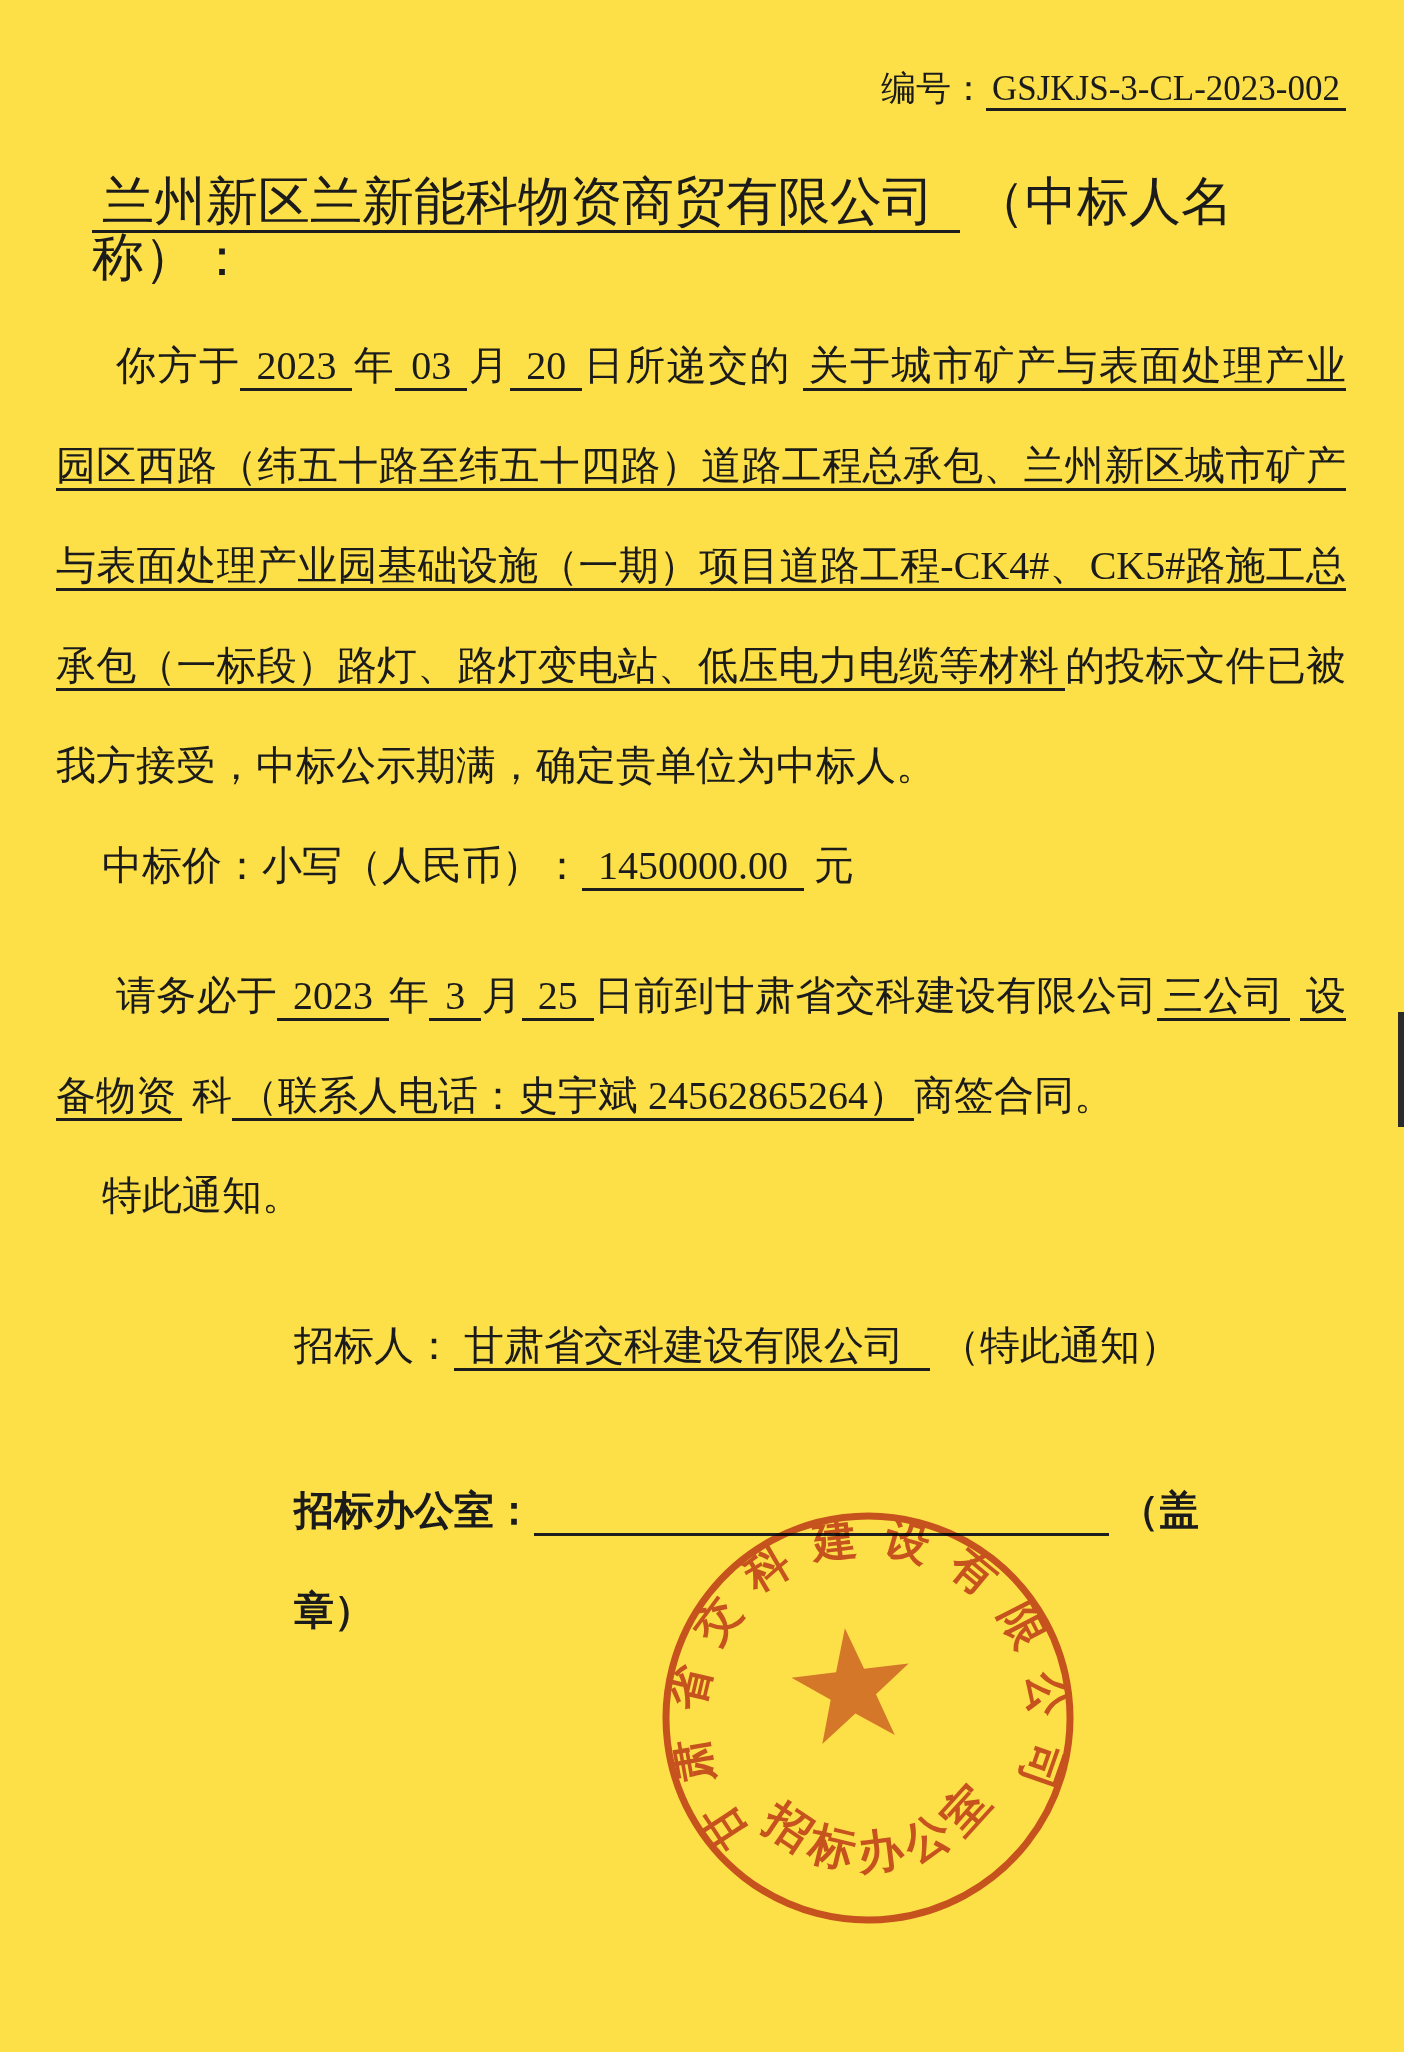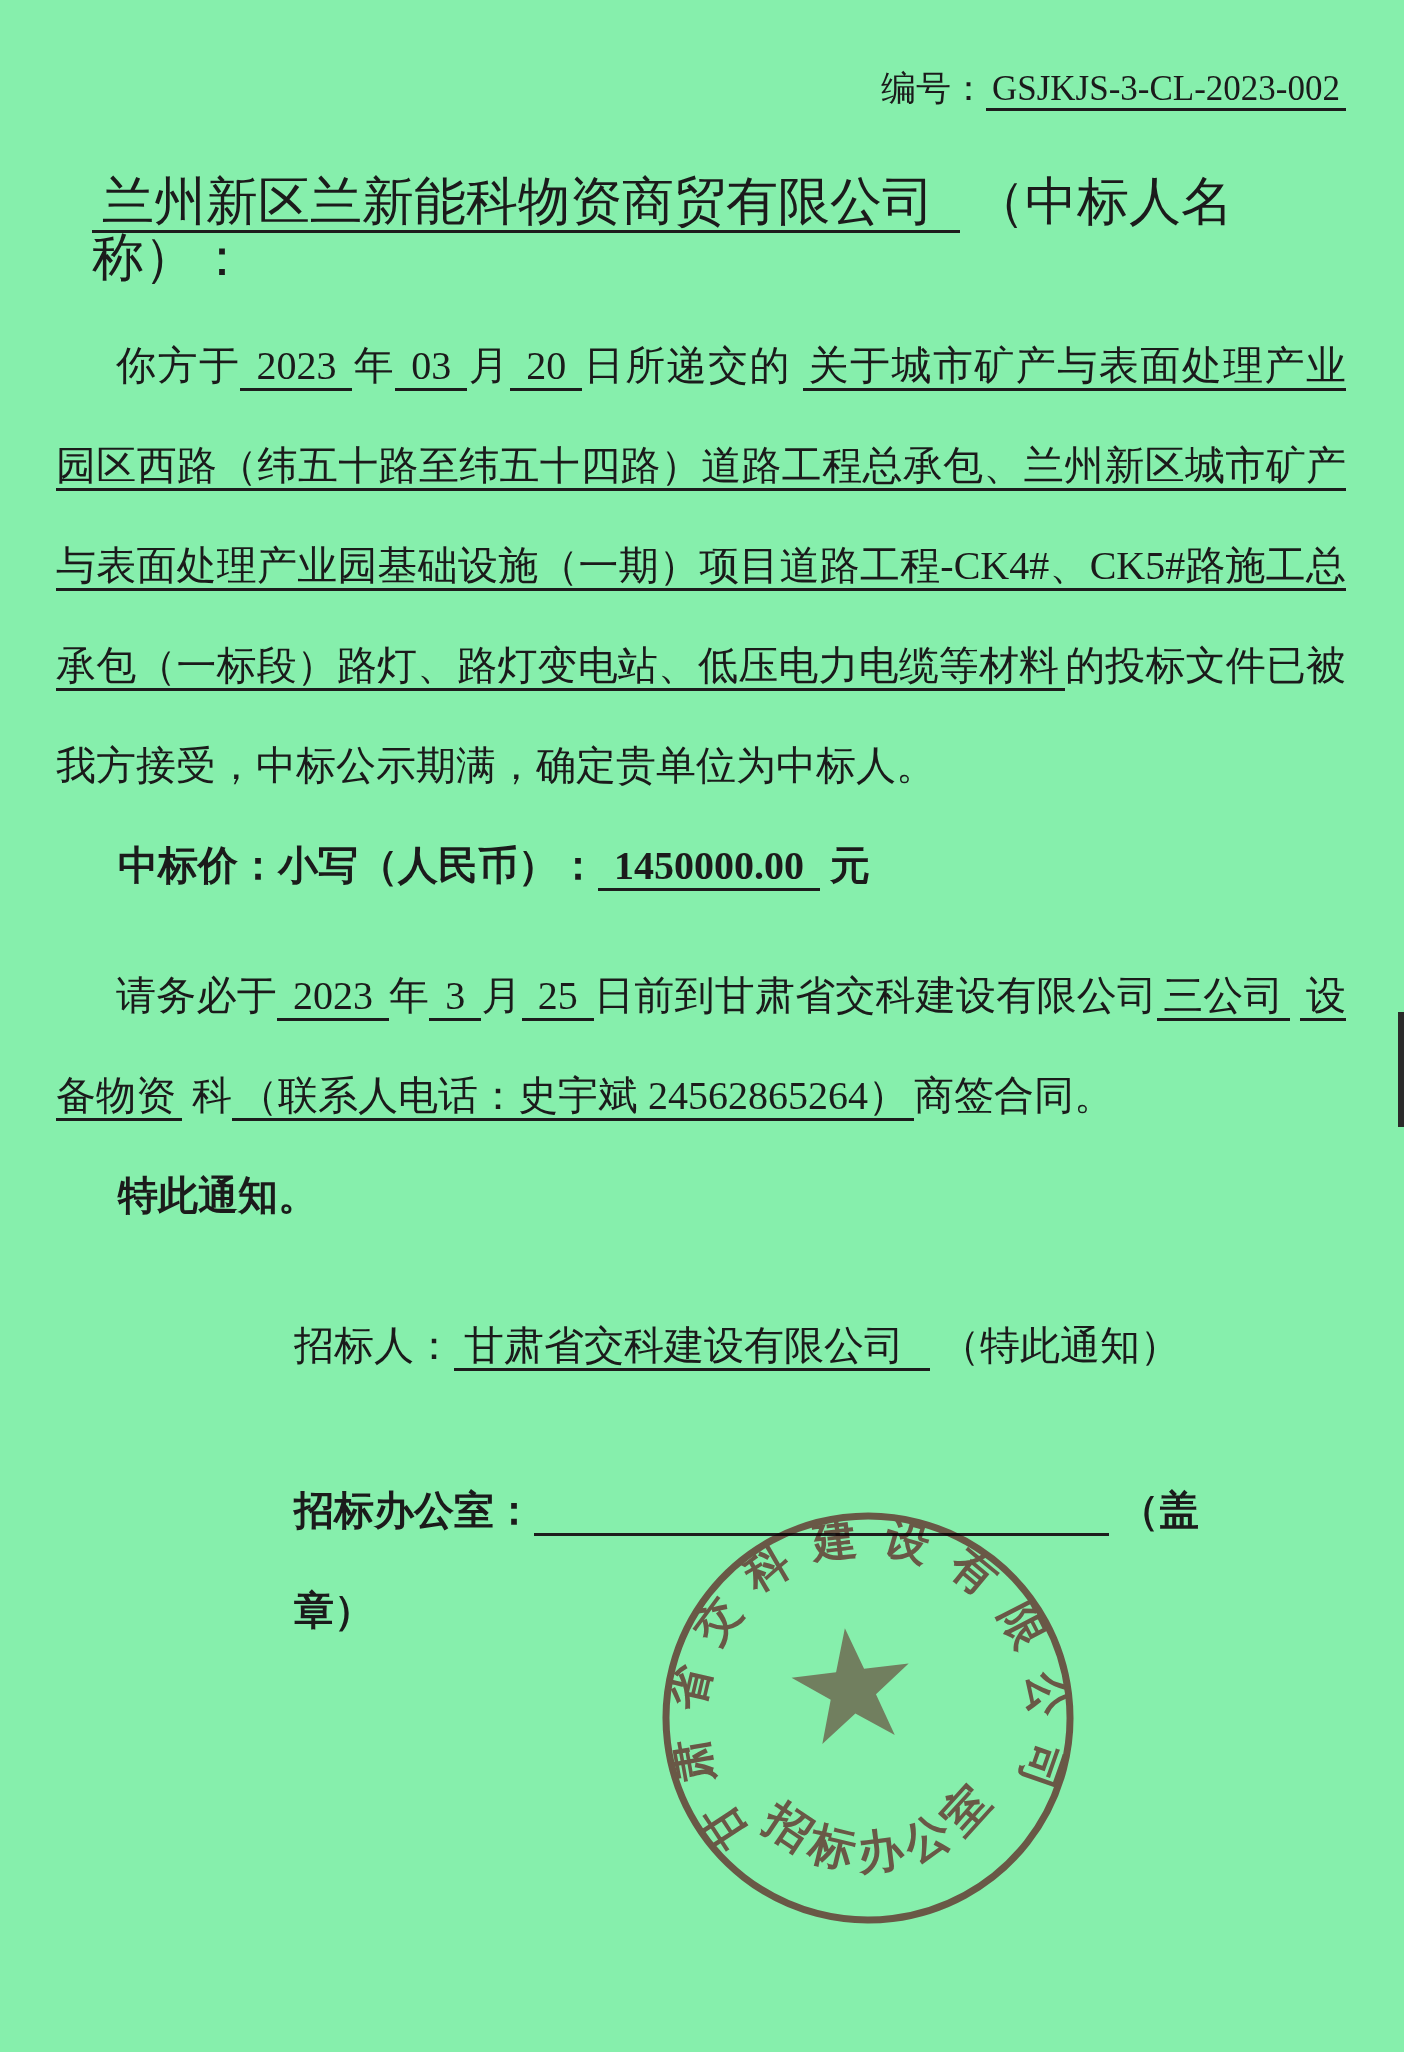--- a/index.html
+++ b/index.html
@@ -1,21 +1,21 @@
 <!DOCTYPE html>
 <html><head>
 <meta charset="utf-8">
 <style>
   html,body { margin:0; padding:0; background:#d8d8d8; }
   .page {
     position: relative;
     width: 1404px;
     height: 2052px;
     margin: 0 auto;
-    background: #86efac;
+    background: #fde047;
     overflow: hidden;
     font-family: "Liberation Serif", "DejaVu Serif", serif;
     color: #1b1b1b;
   }
   .content { padding: 36px 58px 0 56px; }
 
   .u      { border-bottom: 3px solid #1d1d1d; padding: 0 6px; }
   .u-num  { padding: 0 16px; }
   .u-wide { padding: 0 26px 0 10px; }
 
@@ -24,21 +24,21 @@
     text-align: center; font-size: 50px; font-weight: 700;
     letter-spacing: 16px; line-height: 60px; margin: 70px 0 0 0;
   }
   .winner-line { font-size: 52px; line-height: 56px; margin: 60px 0 0 36px; }
 
   .para {
     font-size: 40px; line-height: 100px; text-align: justify;
     text-indent: 60px; margin: 30px 0 0 0;
   }
   .line { font-size: 40px; line-height: 100px; margin: 0; }
-  .indent-1 { margin-left: 62px; font-weight: bold; }
+  .indent-1 { margin-left: 46px; }
   .indent-2 { margin-left: 188px; }
   .indent-3 { margin-left: 238px; }
 
   .sign-block { position: relative; }
   .sign-line-1 { margin-top: 50px; }
   .sign-line-2 { margin-top: 65px; font-weight: bold; }
   .blank-underline {
     display: inline-block; width: 575px;
     border-bottom: 3px solid #1d1d1d; vertical-align: -12px;
   }

